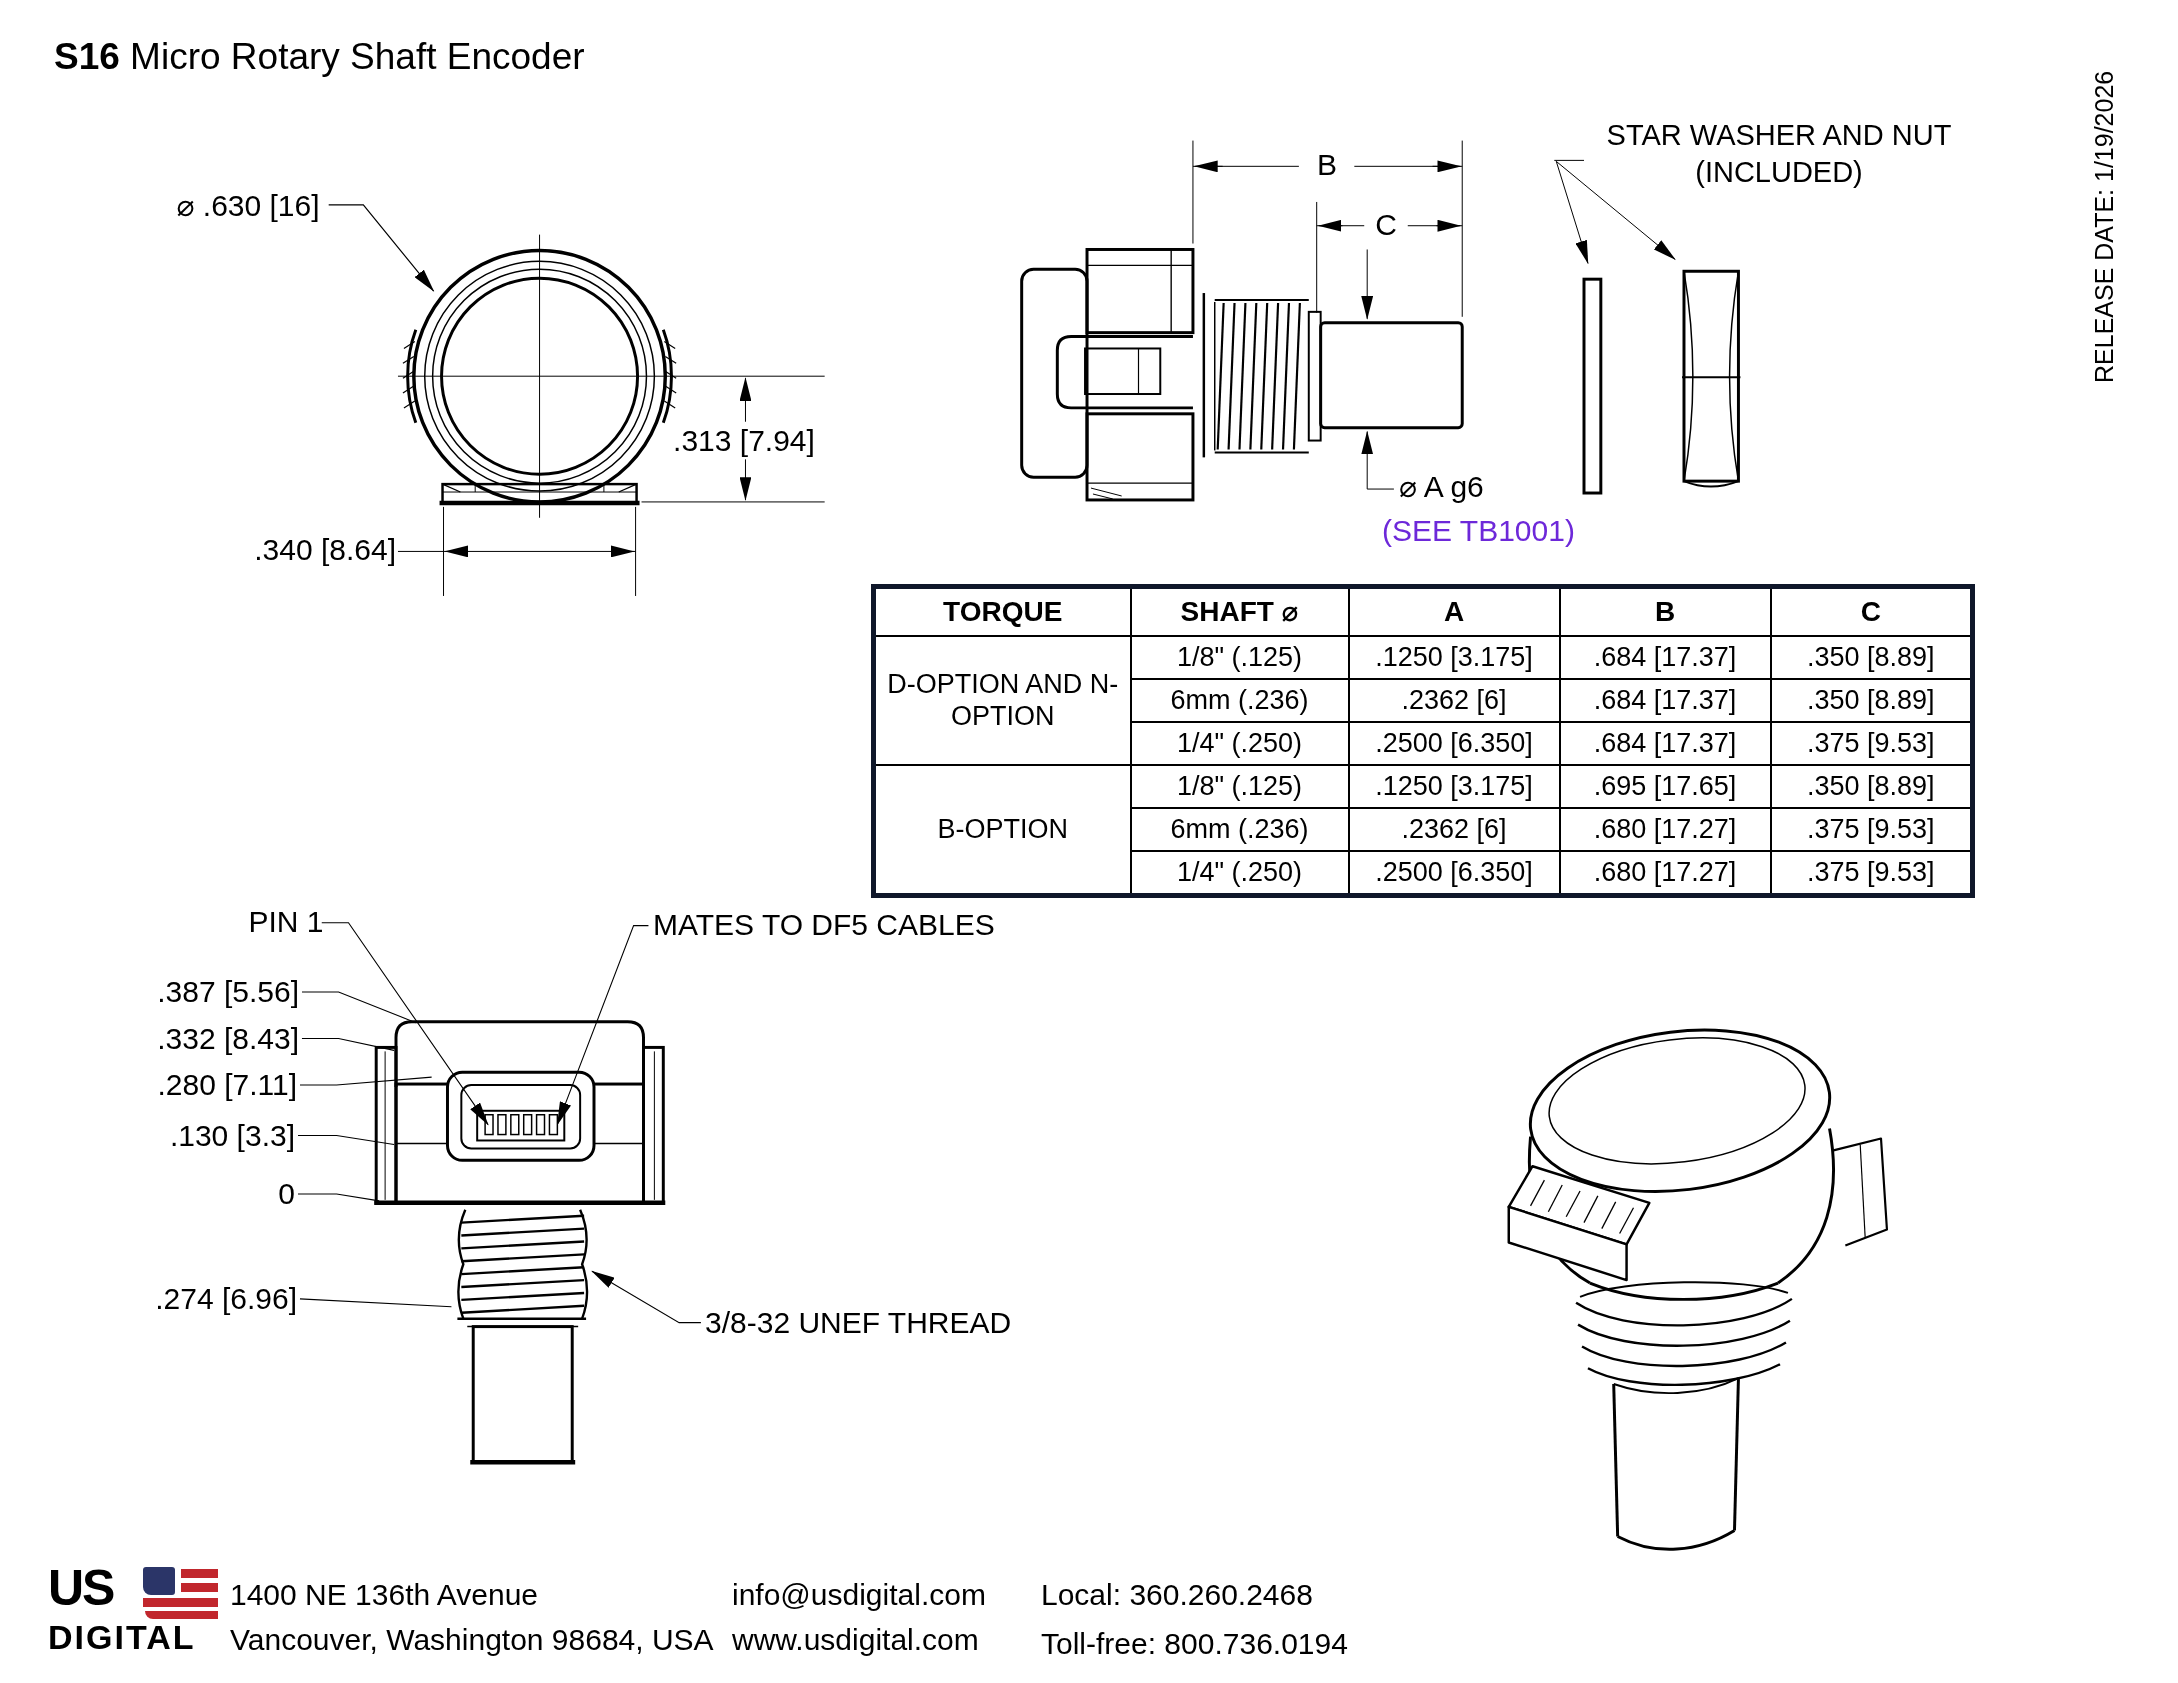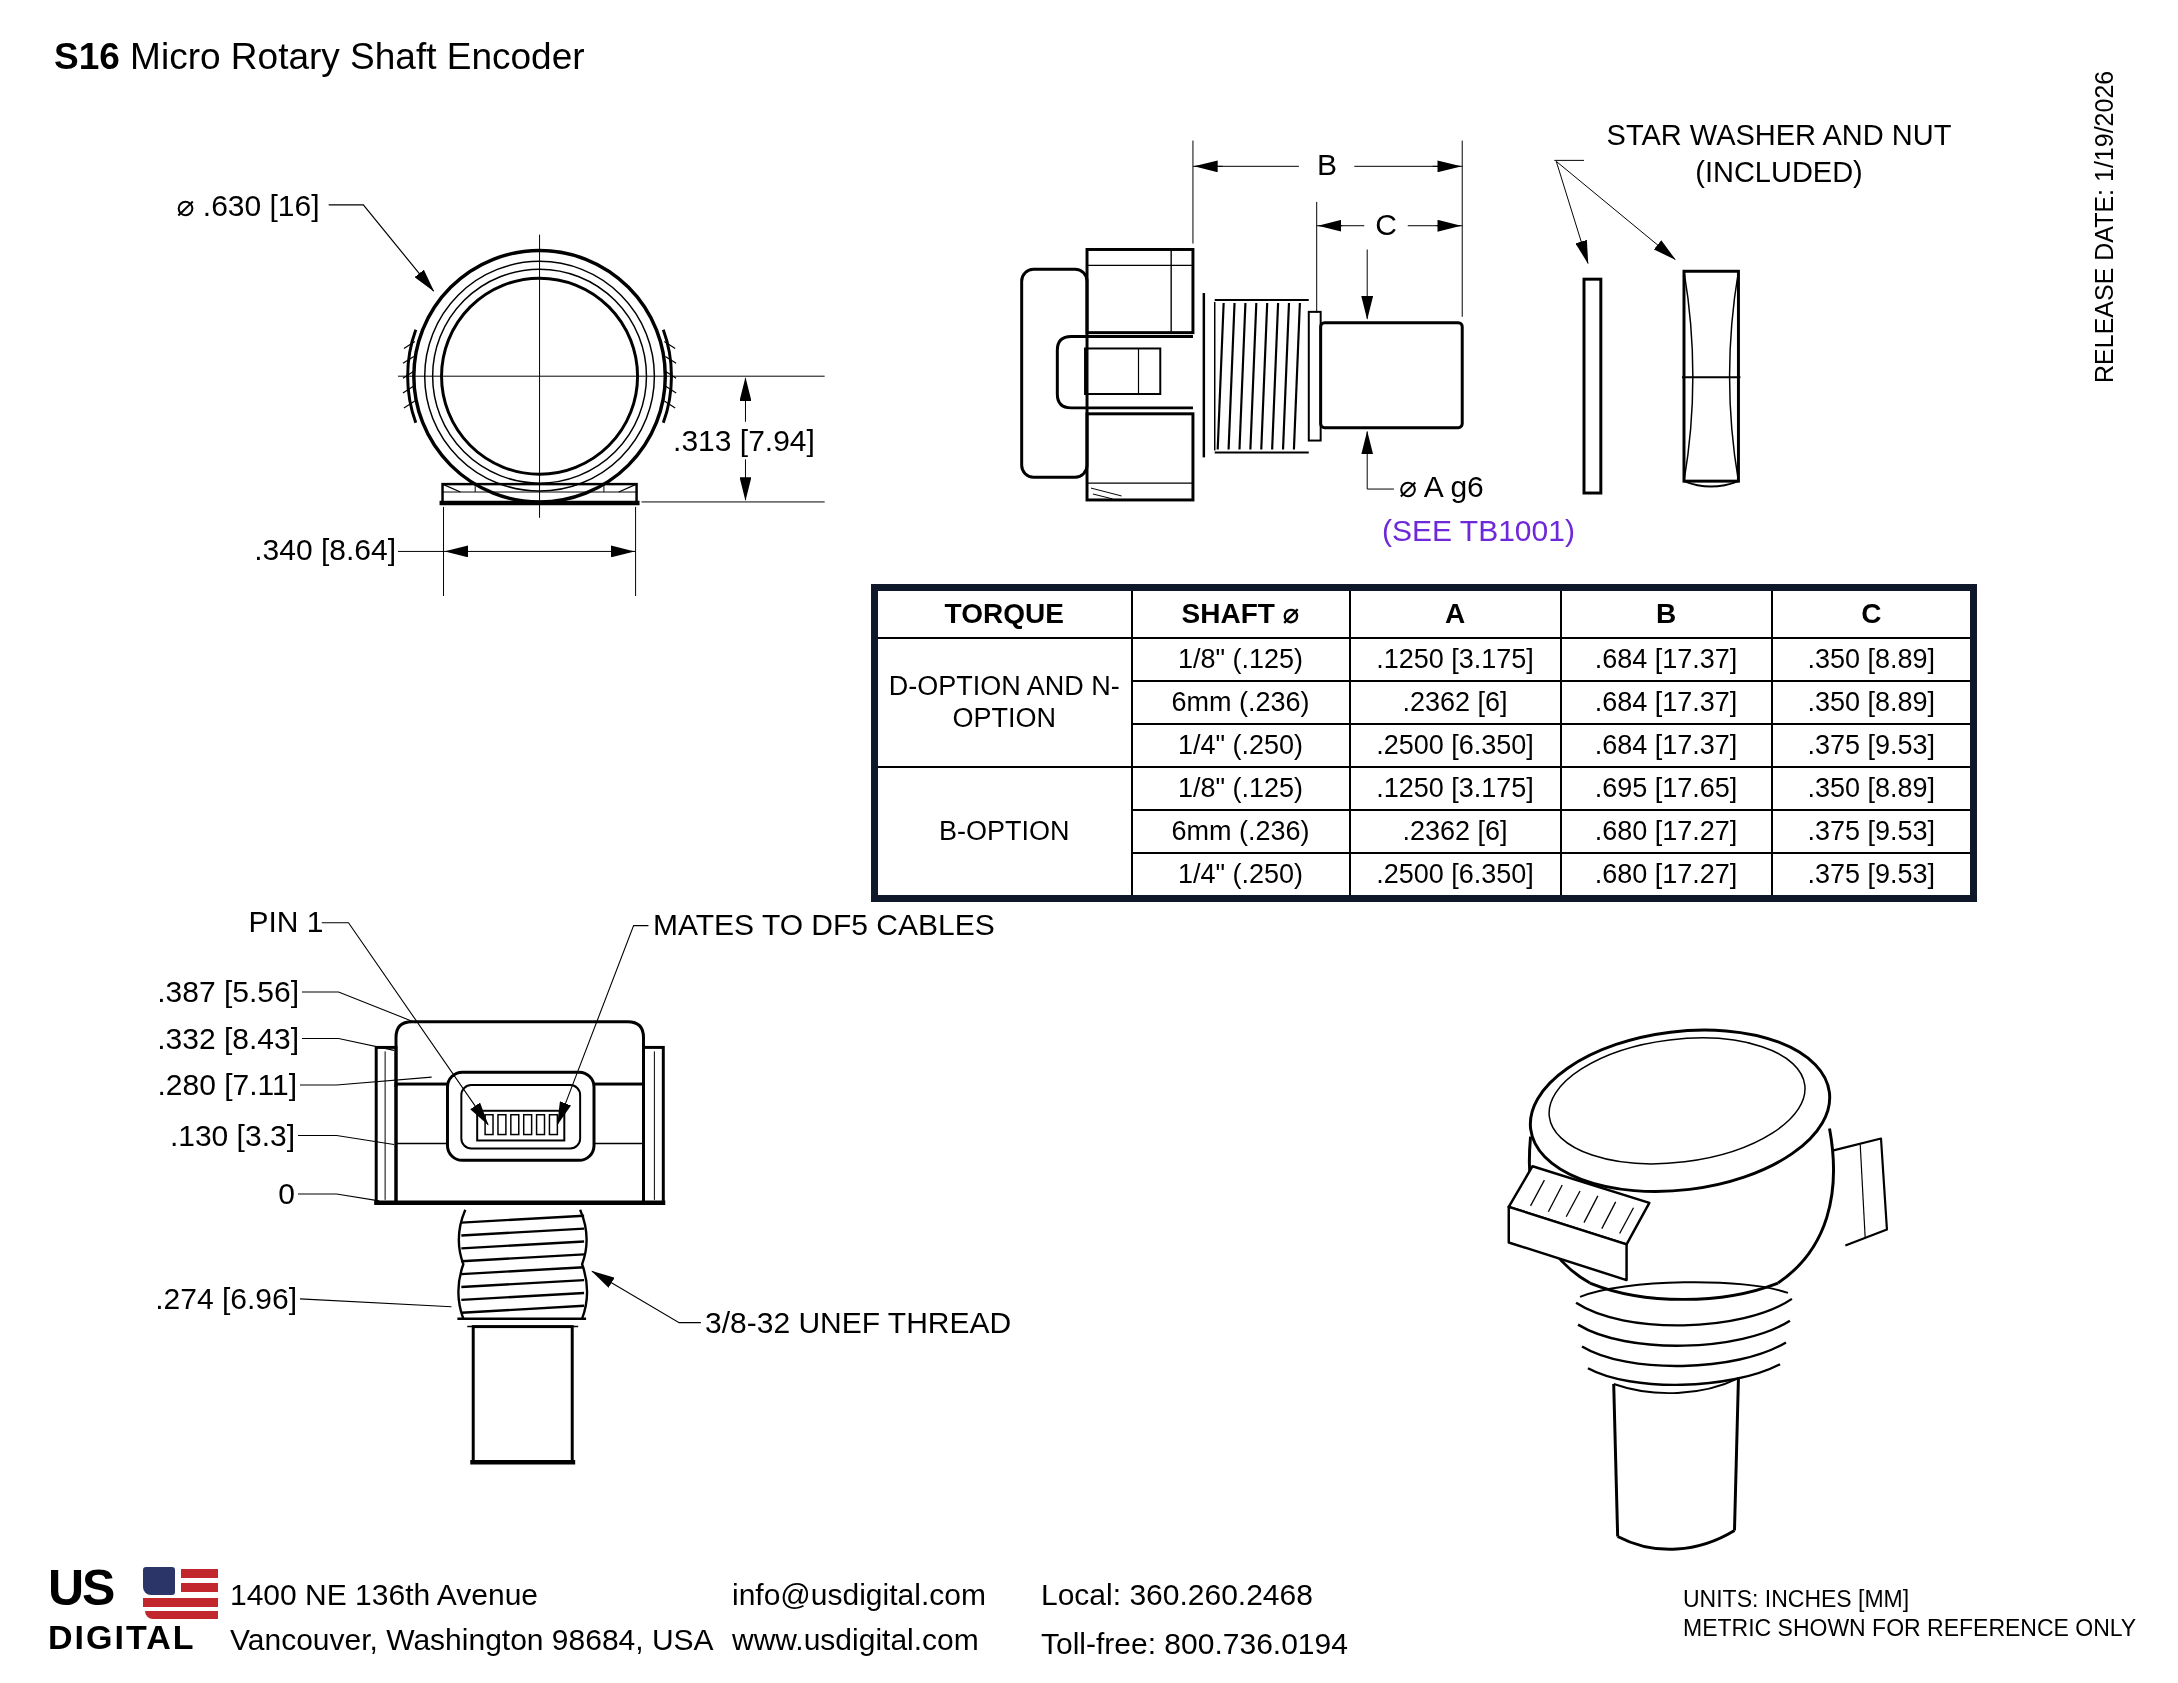--- a/index.html
+++ b/index.html
@@ -12,21 +12,21 @@
   .lt{transform:translate(0,-50%);}
   .dim-big{font-size:30px;}
   .blue{color:#6d28d9;text-align:right;}
   .title{position:absolute;left:54px;top:36px;font-size:37px;}
   .title b{font-weight:bold;}
   .release{position:absolute;left:2091px;top:36px;height:347px;writing-mode:vertical-rl;
            transform:rotate(180deg);font-size:25px;line-height:1.1;}
   .washer-note{position:absolute;text-align:center;font-size:29px;line-height:1.28;transform:translate(-50%,0);}
   
   table.spec{position:absolute;left:871px;top:584px;border-collapse:collapse;table-layout:fixed;
-             font-size:27px;background:#fff;border:7px solid #0f172a;}
+             font-size:27px;background:#fff;border:5px solid #0f172a;}
   table.spec th,table.spec td{border:2px solid #000;padding:0;text-align:center;vertical-align:middle;line-height:1.15;}
   table.spec th{font-weight:bold;font-size:28px;height:46px;}
   table.spec td{height:41px;}
   td.grp{font-size:27px;}
   
   .foot{position:absolute;font-size:30px;line-height:1;}
   .units{font-size:23px;line-height:1.28;}
   .logo{position:absolute;left:48px;top:1565px;width:173px;}
   .logo-row{position:relative;height:51px;}
   .logo-us{font-size:50px;font-weight:bold;letter-spacing:-2px;line-height:0.95;}
@@ -337,19 +337,15 @@
     </div>
     <div class="logo-digital">DIGITAL</div>
   </div>
 
   <div class="foot" style="left:230px;top:1580px;">1400 NE 136th Avenue</div>
   <div class="foot" style="left:230px;top:1625px;">Vancouver, Washington 98684, USA</div>
   <div class="foot" style="left:732px;top:1580px;">info@usdigital.com</div>
   <div class="foot" style="left:732px;top:1625px;">www.usdigital.com</div>
   <div class="foot" style="left:1041px;top:1580px;">Local: 360.260.2468</div>
   <div class="foot" style="left:1041px;top:1629px;">Toll-free: 800.736.0194</div>
-  <div class="foot units" style="left:1683px;top:1585px;">
-    <div>UNITS: INCHES [MM]</div>
-    <div>METRIC SHOWN FOR REFERENCE ONLY</div>
-  </div>
 
 </div>
 
 
 </body></html>

